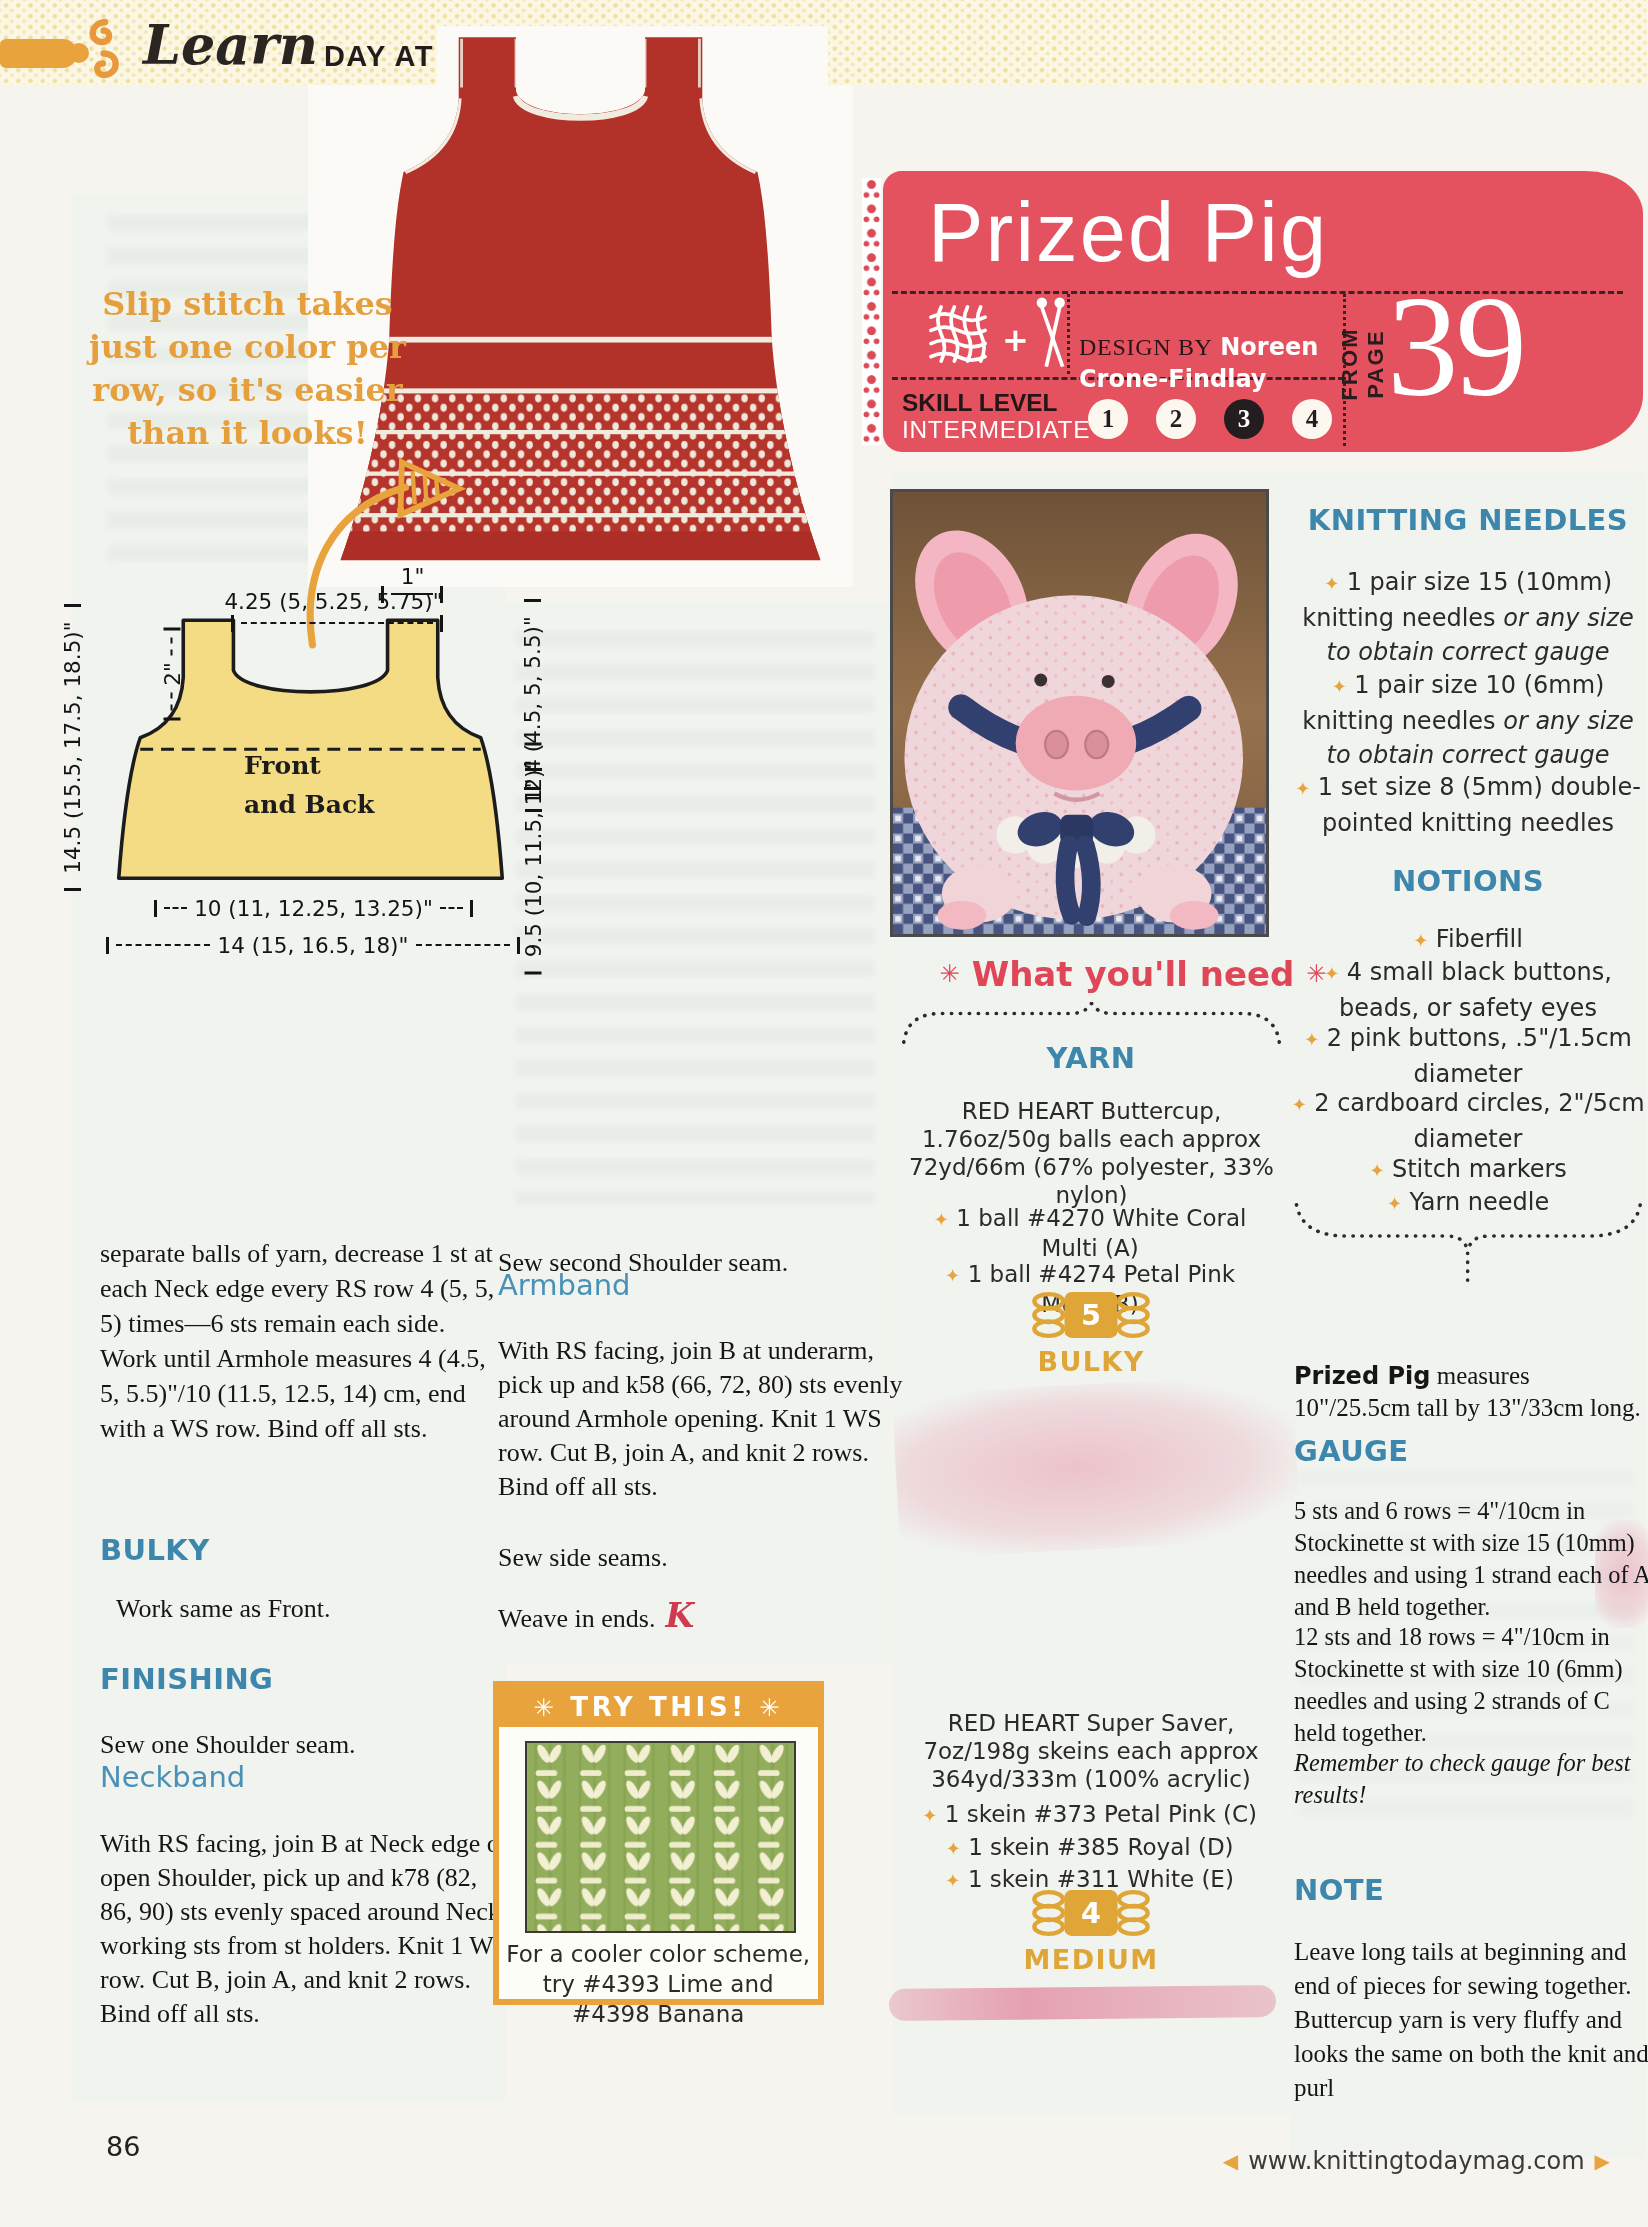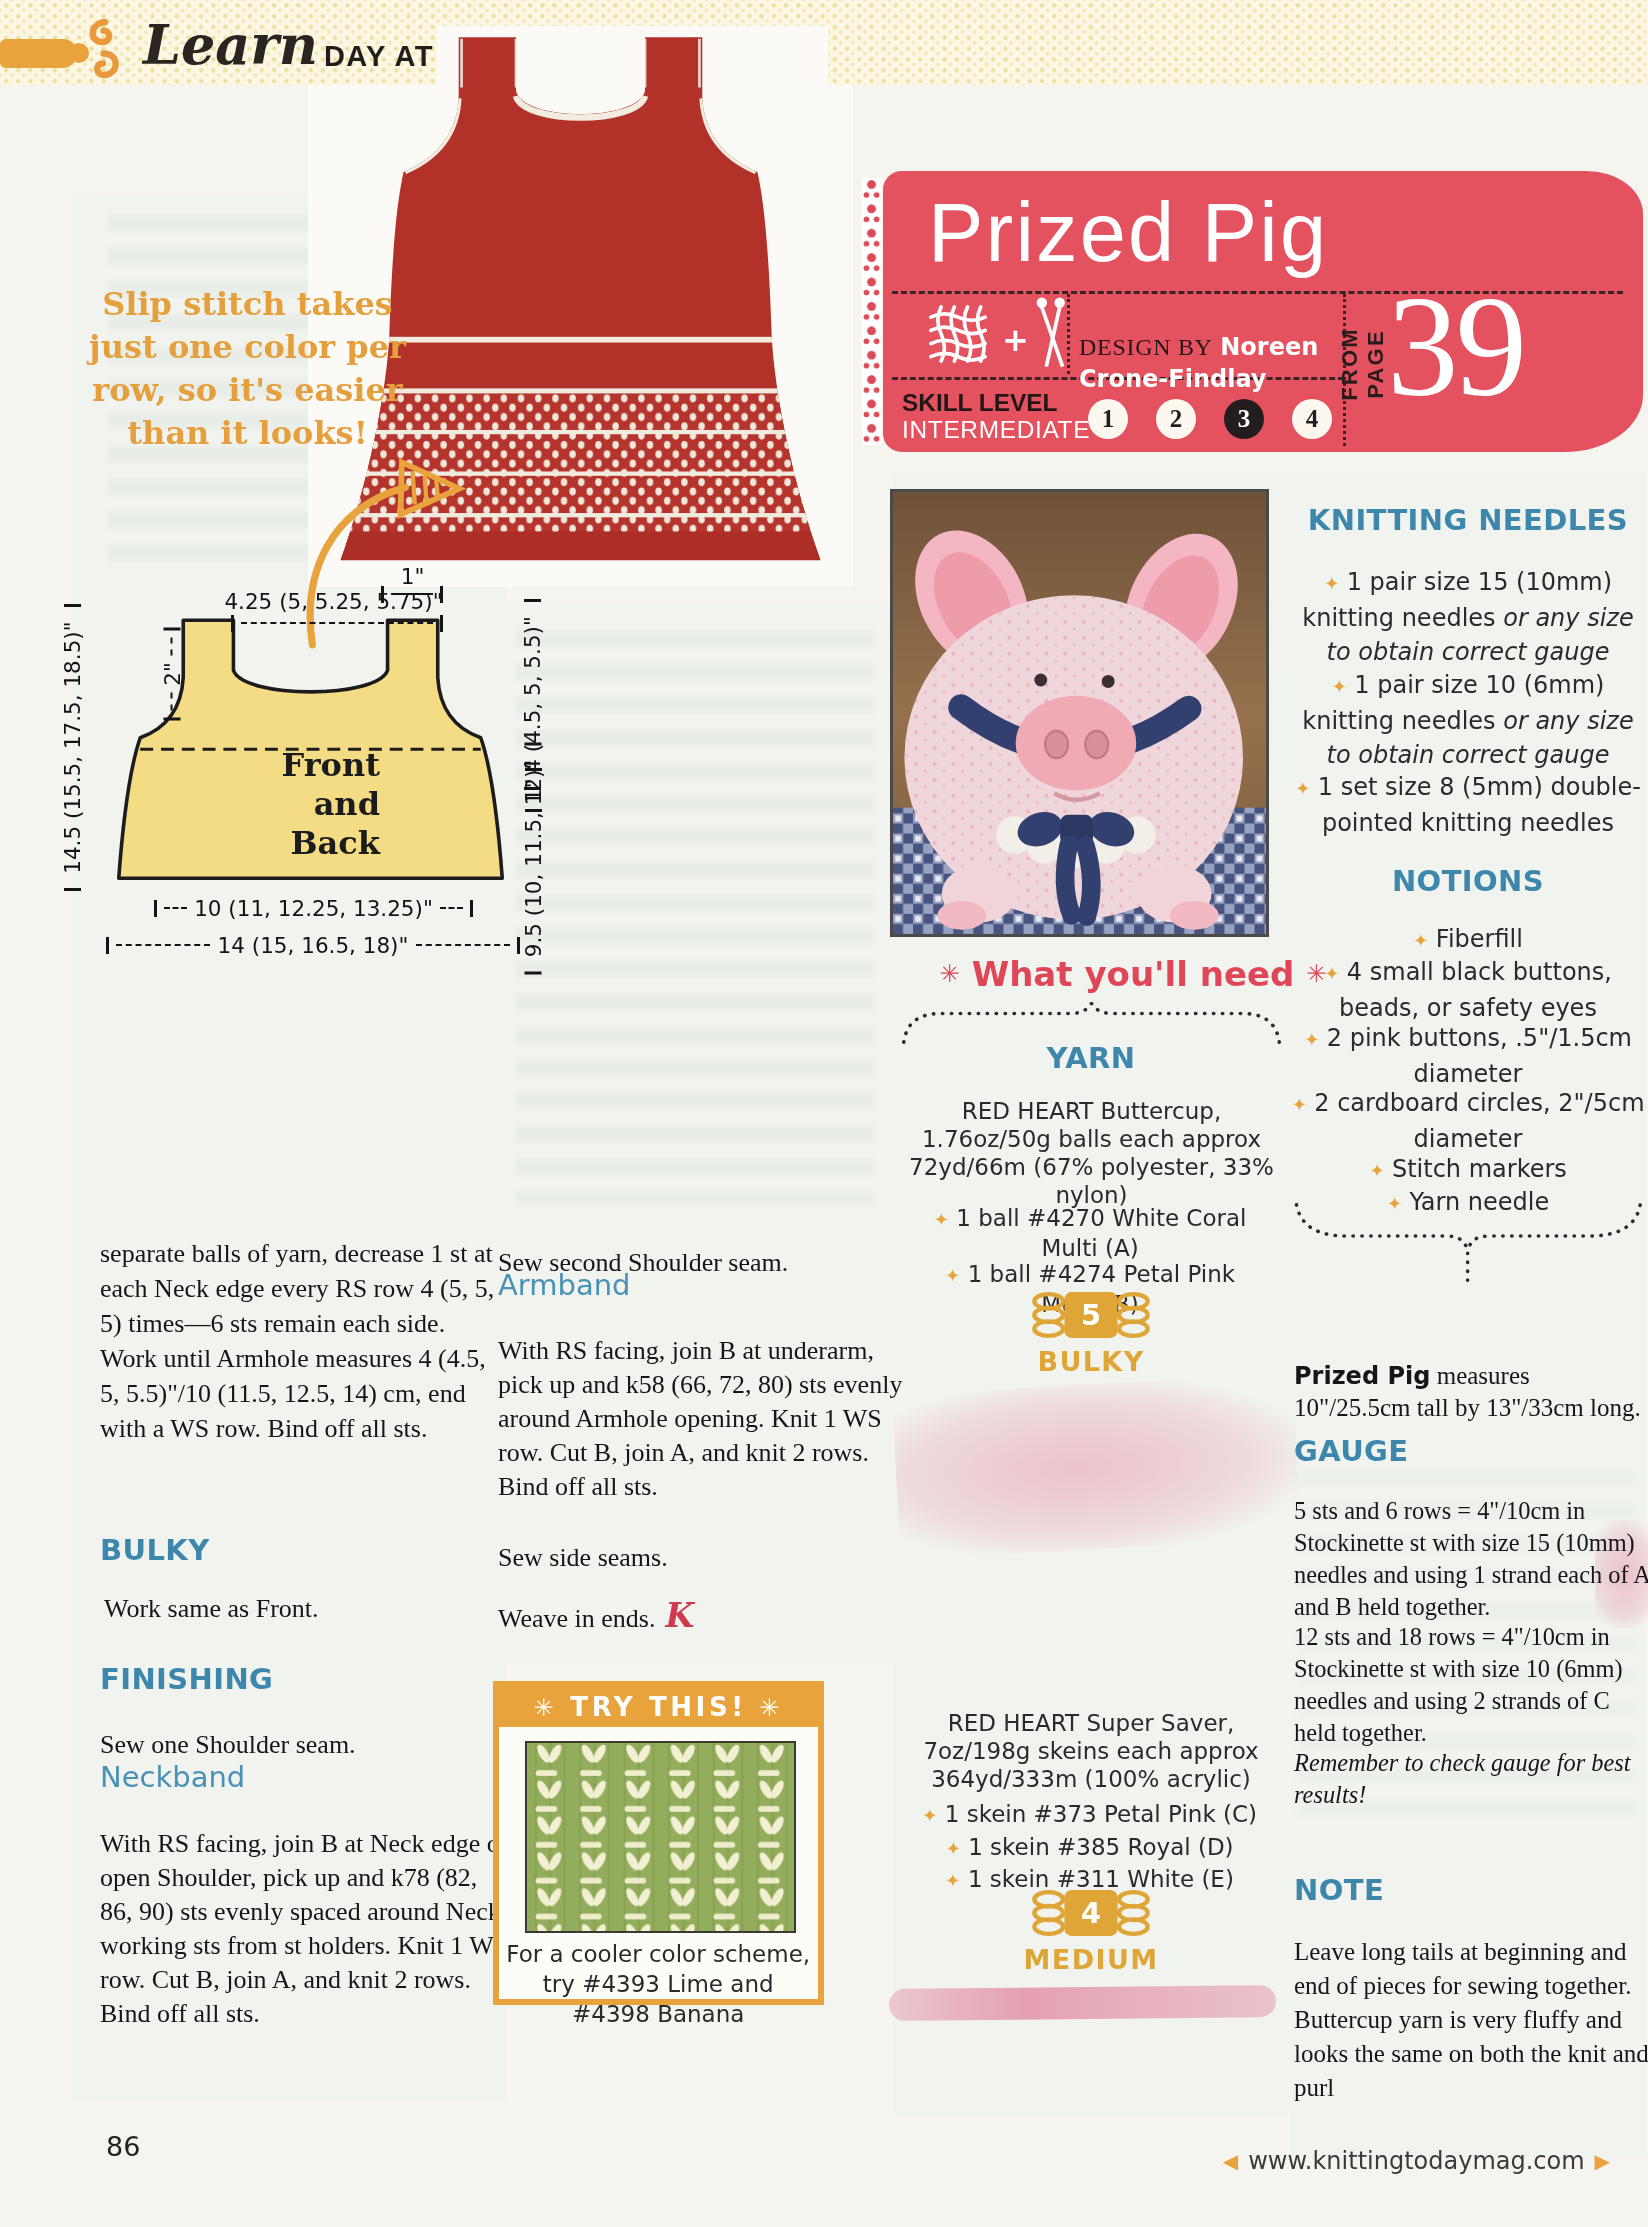--- a/index.html
+++ b/index.html
@@ -59,22 +59,22 @@
   .sparkle{font-size:24.4px;vertical-align:4.3px;}
   .gold{color:#dfa637;}
   #endmark{font-family:"DejaVu Serif",serif;font-style:italic;font-weight:bold;color:#cf3a4e;font-size:33px;margin-left:10px;}
   
   .meas{font-size:21.5px;color:#141414;white-space:nowrap;}
   .hmeasure{position:absolute;display:flex;align-items:center;gap:7.2px;height:24.4px;}
   .vmeasure{position:absolute;display:flex;align-items:center;gap:7.2px;height:26px;transform:rotate(-90deg);}
   .tick{width:2.9px;height:17px;background:#141414;flex:none;}
   .dashseg{flex:1;border-top:2.9px dashed #141414;}
   .solidseg{flex:1;border-top:2.9px solid #141414;}
-  #fb-label{font-family:"DejaVu Serif",serif;font-weight:bold;font-size:32px;line-height:39px;
-            text-align:right;color:#1c1c1c;}
+  #fb-label{font-family:"DejaVu Serif",serif;font-weight:bold;font-size:25px;line-height:39px;
+            text-align:left;color:#1c1c1c;}
   
   #trybox{left:493px;top:1681px;width:331px;height:324px;background:#fdfdf8;border:6.5px solid #e8a33c;box-sizing:border-box;}
   #tryhead{position:absolute;left:0;top:0;width:100%;height:40px;background:#e8a33c;color:#fff;
            display:flex;align-items:center;justify-content:center;font-weight:bold;font-size:26px;letter-spacing:3.6px;}
   #trycap{position:absolute;left:7.2px;top:252px;width:304px;text-align:center;font-size:23px;line-height:30px;color:#2a2a2a;}
   
   .pinkblob{position:absolute;background:radial-gradient(ellipse at 45% 50%,rgba(233,154,175,.55),rgba(233,154,175,.28) 55%,transparent 78%);}
   .pinkswipe{position:absolute;background:linear-gradient(90deg,rgba(228,148,168,.45),rgba(226,140,162,.8) 35%,rgba(228,148,168,.5));border-radius:16px;transform:rotate(-0.6deg);}
   #footer-num{left:106px;top:2131px;font-size:27px;color:#222;}
   #footer-url{right:39px;top:2147px;font-size:24px;color:#3a3a3a;display:flex;align-items:center;gap:10px;}
@@ -290,21 +290,21 @@
     <rect x="233" y="450" width="46" height="42" rx="11" fill="#2c3864"></rect>
     <path d="M245,492 q-12,58 4,98 M268,492 q16,55 2,100" fill="none" stroke="#32406f" stroke-width="26" stroke-linecap="round"></path>
     <ellipse cx="120" cy="560" rx="52" ry="40" fill="#f0d4d8"></ellipse>
     <ellipse cx="392" cy="560" rx="52" ry="40" fill="#f0d4d8"></ellipse>
     <ellipse cx="96" cy="590" rx="34" ry="20" fill="#f2b9c3"></ellipse>
     <ellipse cx="420" cy="590" rx="34" ry="20" fill="#f2b9c3"></ellipse>
   </svg>
 
   <p class="abs serifp" style="left:100px;top:1210px;width:405px;">separate balls of yarn, decrease 1 st at each Neck edge every RS row 4 (5, 5, 5) times—6 sts remain each side. Work until Armhole measures 4 (4.5, 5, 5.5)"/10 (11.5, 12.5, 14) cm, end with a WS row. Bind off all sts.</p>
   <div class="abs h-blue" style="left:100px;top:1533px;">BULKY</div>
-  <p class="abs serifp" style="left:104px;top:1572px;width:405px;margin-top:19px;">Work same as Front.</p>
+  <p class="abs serifp" style="left:116px;top:1572px;width:405px;margin-top:19px;">Work same as Front.</p>
   <div class="abs h-blue" style="left:100px;top:1662px;">FINISHING</div>
   <p class="abs serifp" style="left:100px;top:1701px;width:405px;">Sew one Shoulder seam.</p>
   <div class="abs h-blue-sub" style="left:100px;top:1760px;">Neckband</div>
   <p class="abs serifp" style="left:100px;top:1801px;width:410px;line-height:34px;">With RS facing, join B at Neck edge of open Shoulder, pick up and k78 (82, 86, 90) sts evenly spaced around Neck, working sts from st holders. Knit 1 WS row. Cut B, join A, and knit 2 rows. Bind off all sts.</p>
 
   <p class="abs serifp" style="left:498px;top:1219px;width:401px;">Sew second Shoulder seam.</p>
   <div class="abs h-blue-sub" style="left:498px;top:1268px;">Armband</div>
   <p class="abs serifp" style="left:498px;top:1308px;width:407px;line-height:34px;">With RS facing, join B at underarm, pick up and k58 (66, 72, 80) sts evenly around Armhole opening. Knit 1 WS row. Cut B, join A, and knit 2 rows. Bind off all sts.</p>
   <p class="abs serifp" style="left:498px;top:1514px;width:401px;">Sew side seams.</p>
   <p class="abs serifp" style="left:498px;top:1572px;width:401px;"><span>Weave in ends.</span><span id="endmark">K</span></p>

